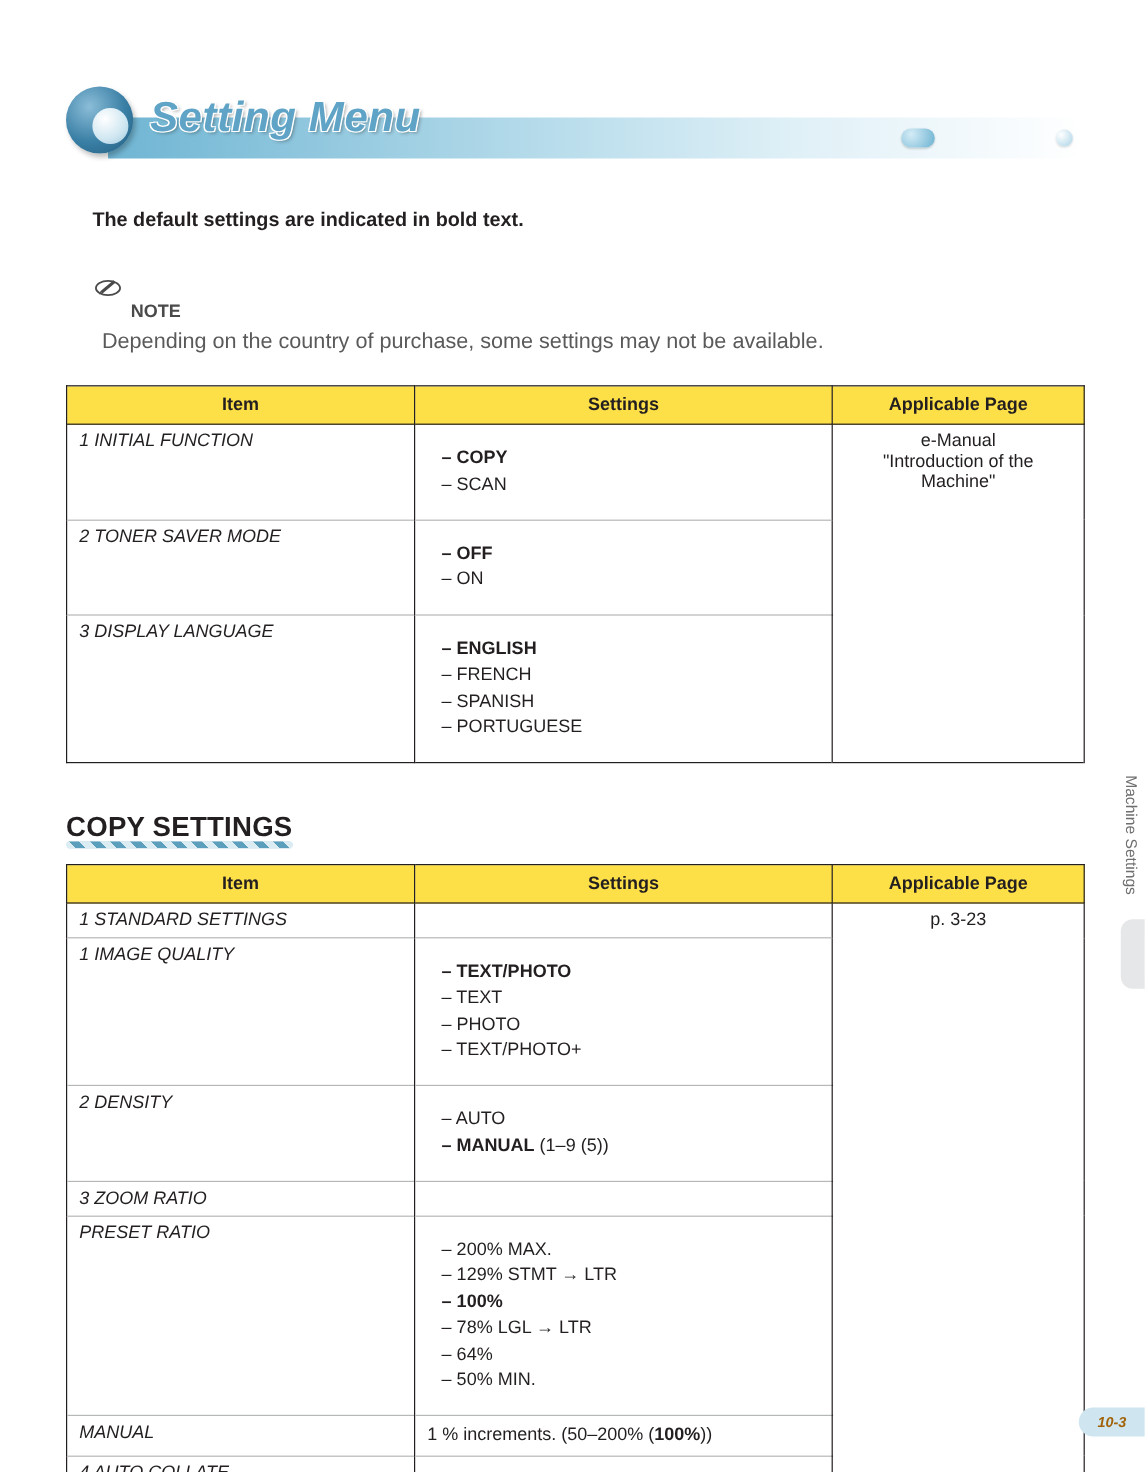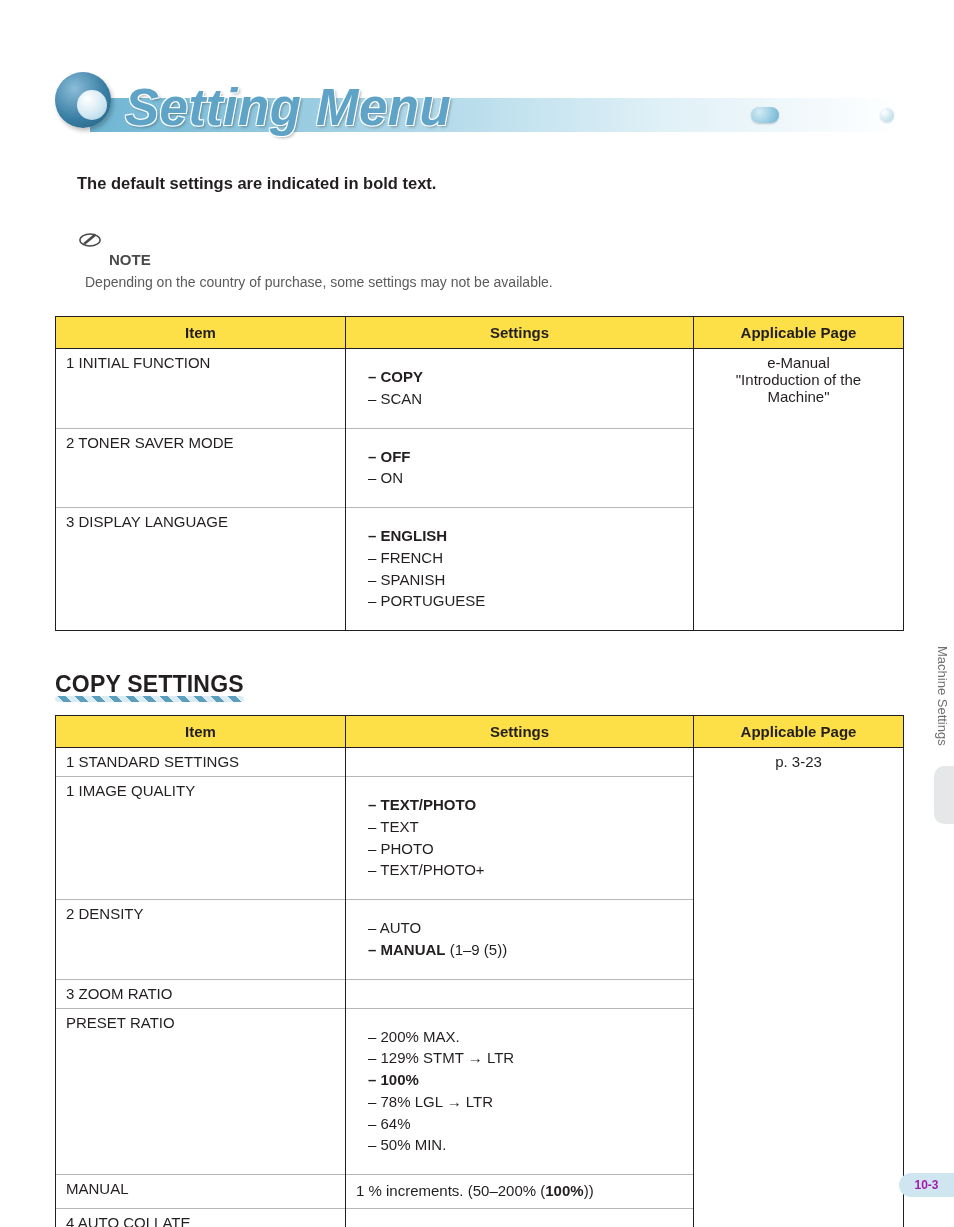--- a/index.html
+++ b/index.html
@@ -66,21 +66,21 @@
     top:10px;
     width:14px; height:14px;
     border-radius:50%;
     background: radial-gradient(circle at 30% 30%, #ffffff, #a9d3e6);
     box-shadow: 0 1px 2px rgba(0,0,0,0.15);
   }
   .title-banner h1 {
     position:absolute;
     left:70px; top:-2px;
     margin:0;
-    font-size:51px;
+    font-size:35px;
     font-weight:700;
     font-style:italic;
     color:#5fa4c6;
     text-shadow:
       -1px -1px 0 #fff,
        1px -1px 0 #fff,
       -1px  1px 0 #fff,
        1px  1px 0 #fff,
        2px 2px 3px rgba(0,0,0,0.3);
     letter-spacing:0.5px;
@@ -100,21 +100,21 @@
   }
   .note-icon-wrap { width:22px; height:22px; flex:0 0 22px; }
   .note-label {
     font-weight:700;
     font-size:15px;
     color:#4a4a4a;
     margin-top:40px;
   }
   .note-text {
     margin:0 0 26px 30px;
-    font-size:14px;
+    font-size:18px;
     color:#5a5a5a;
   }
 
   .section-heading {
     margin:0 0 12px 0;
     font-size:23px;
     font-weight:700;
     color:#231f20;
     letter-spacing:0.2px;
     display:inline-block;
@@ -151,21 +151,21 @@
   table.settings td {
     border:1px solid #231f20;
     border-top:1px solid #aeb0b2;
     border-bottom:none;
     padding:5px 10px 6px 10px;
     vertical-align:top;
   }
   table.settings tr:first-child td { border-top:1px solid #231f20; }
   table.settings tr:last-child td { border-bottom:1px solid #231f20; }
 
-  .item-cell { padding-left:12px; }
+  .item-cell { padding-left:12px;font-style:italic; }
   .sub1 { padding-left:42px; }
   .sub2 { padding-left:72px; }
 
   .opt-list { margin:12px; padding:0; list-style:none; }
   .opt-list li {
     padding-left:16px;
     text-indent:-16px;
     line-height:1.45;
   }
   .opt-list li::before {
@@ -202,21 +202,22 @@
     bottom:30px;
     width:55px;
     height:24px;
     background:#cfe6f1;
     border-radius:12px 0 0 12px;
     display:flex;
     align-items:center;
     justify-content:center;
     font-size:12px;
     font-weight:700;
-    color:#a21caf;
+    color:#a16207;
+    font-style:italic;
   }
 
   
   table.settings tbody tr + tr td {
     border-top:1px solid #b6b7b8;
   }
   
   table.settings td:first-child { border-left:1px solid #231f20; }
   table.settings td:last-child  { border-right:1px solid #231f20; }
 

